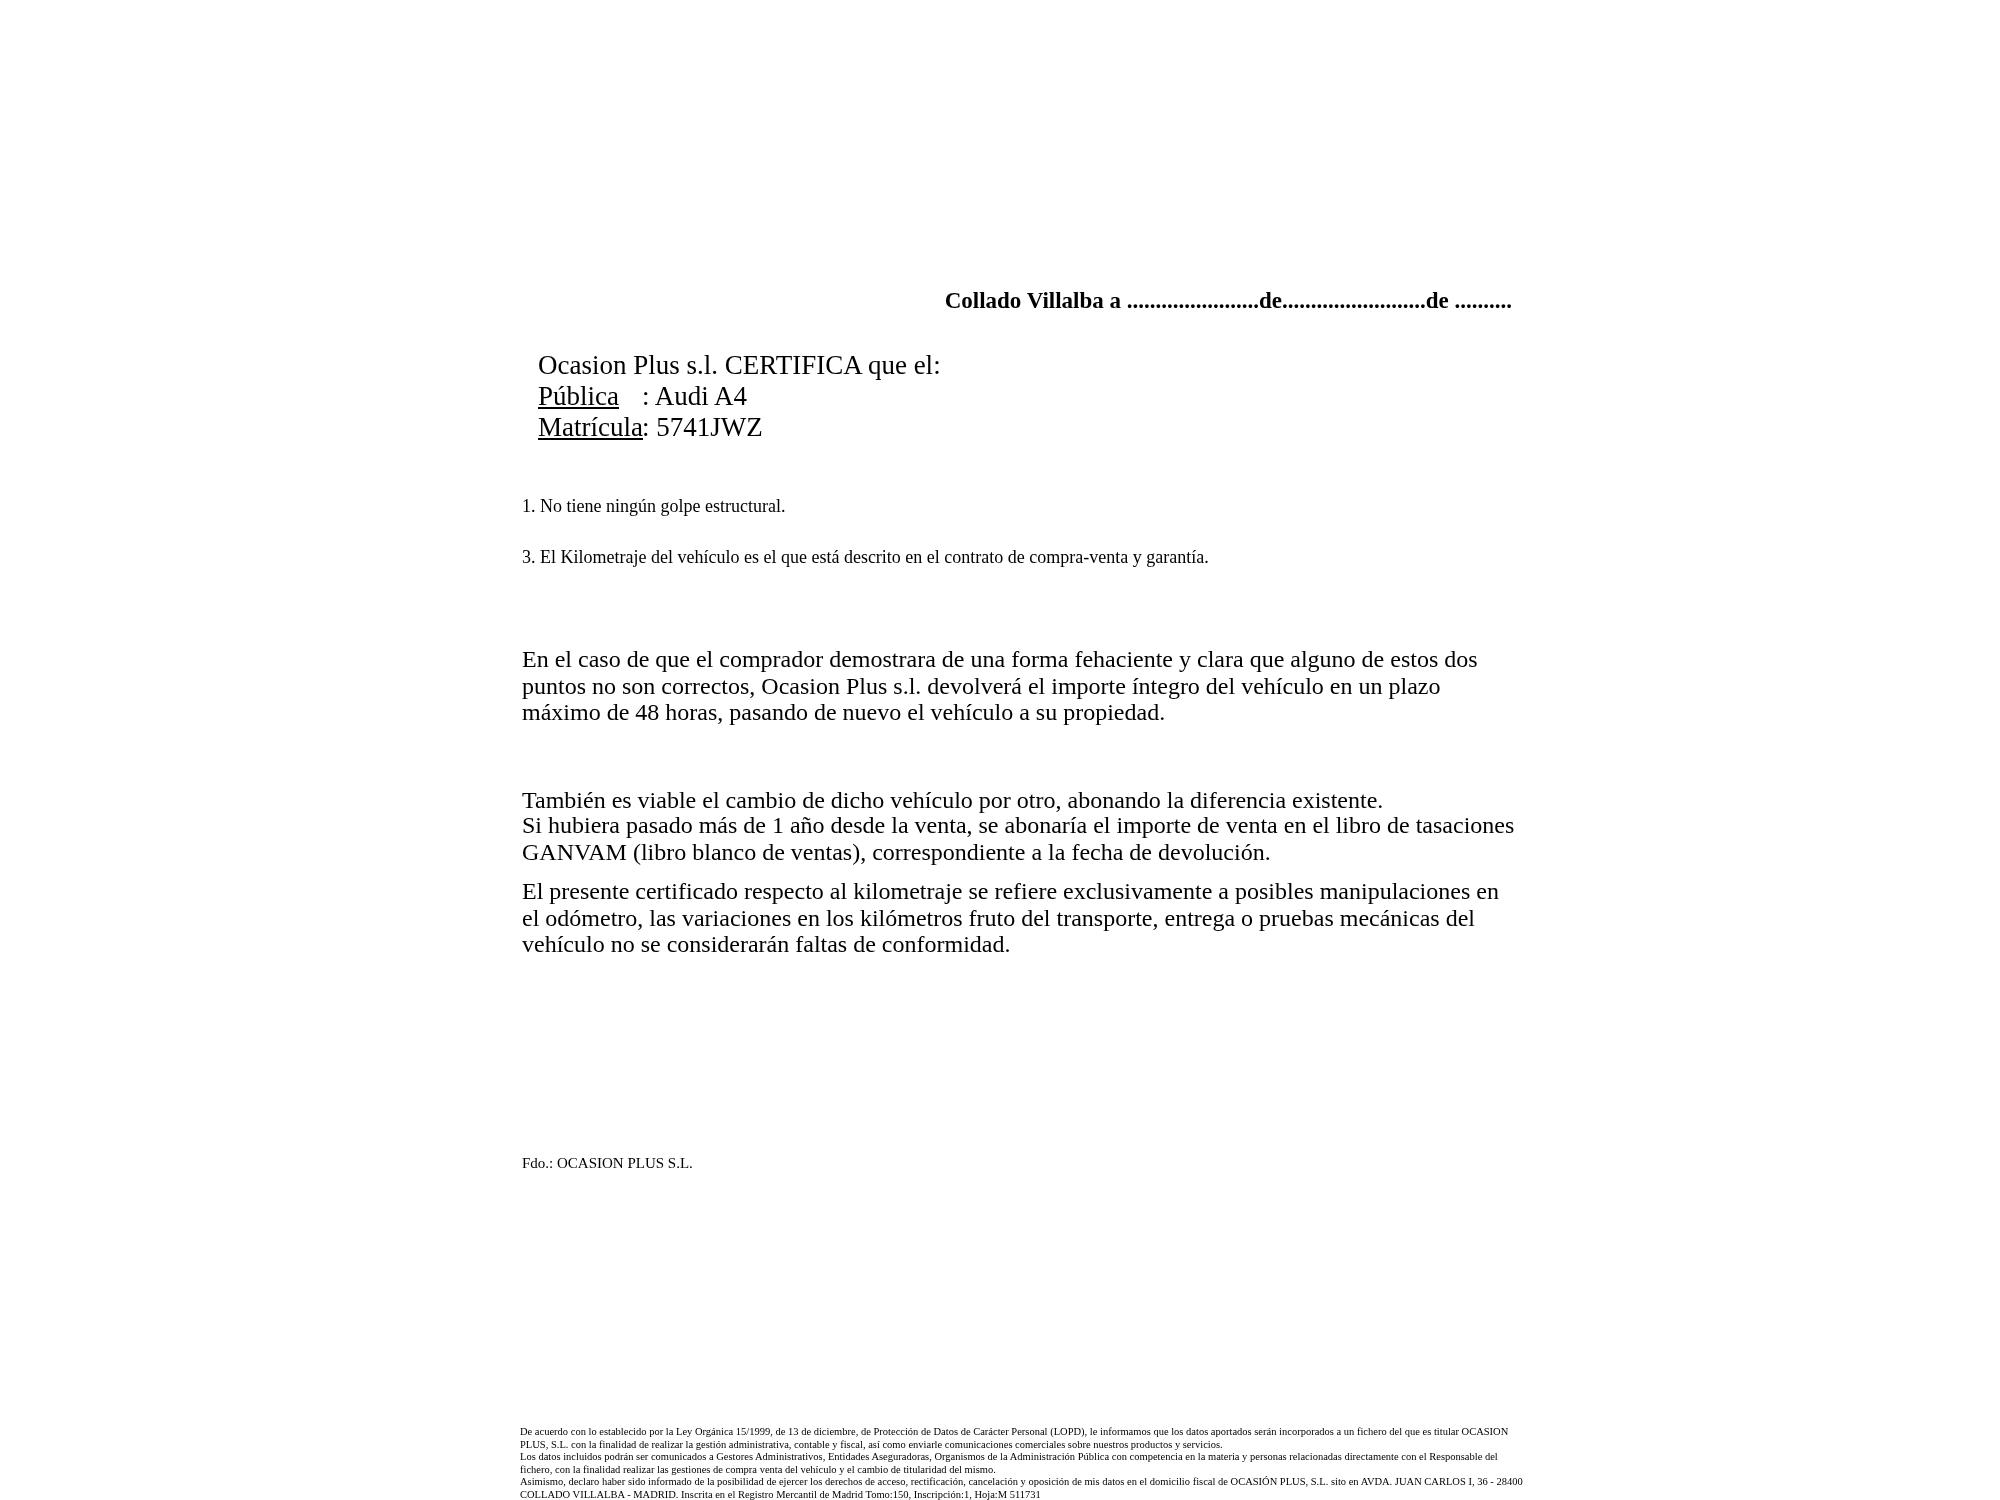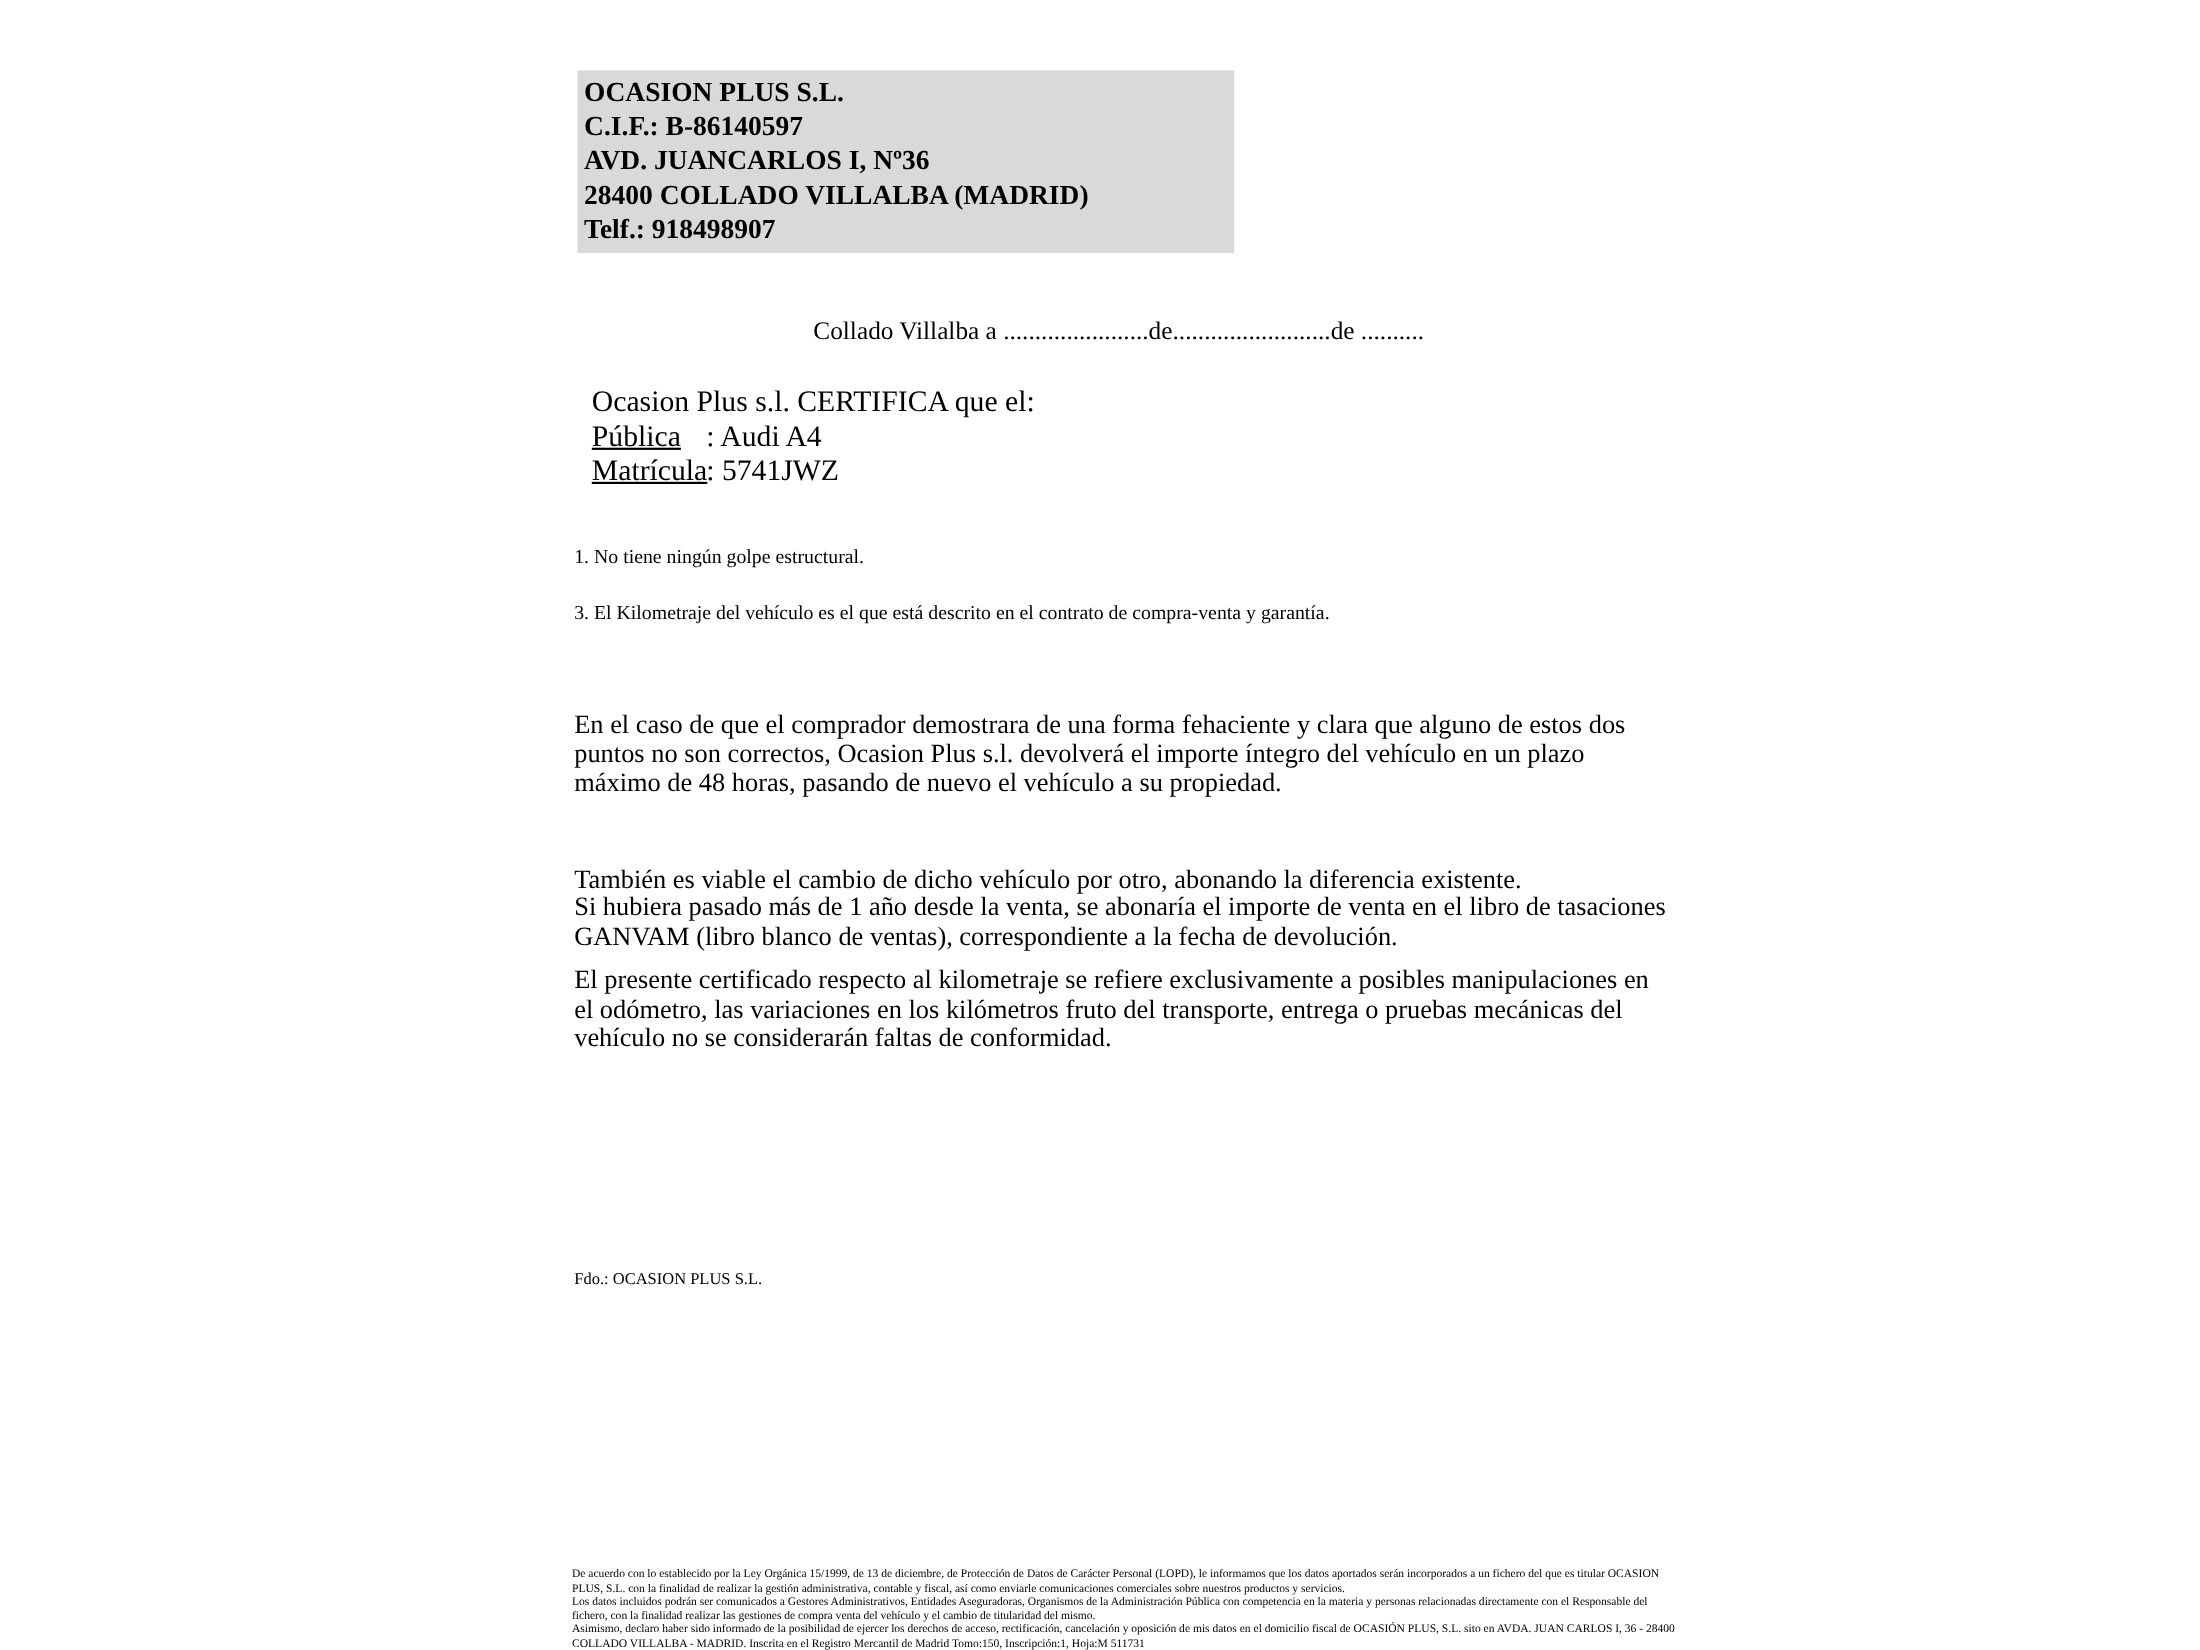--- a/index.html
+++ b/index.html
@@ -29,23 +29,24 @@
     font-weight: bold;
     font-size: 25px;
     line-height: 31px;
     white-space: nowrap;
   }
   .date-line {
     position: absolute;
     left: 522px;
     top: 288px;
     width: 990px;
-    text-align: center;
+    text-align: right;
     font-size: 23px;
     white-space: nowrap;
+    font-weight: bold;
   }
   .certifica {
     position: absolute;
     left: 538px;
     top: 350px;
     font-size: 27px;
     line-height: 31px;
   }
   .cert-row .lbl {
     display: inline-block;
@@ -85,27 +86,20 @@
     width: 1010px;
     font-size: 10.5px;
     line-height: 12.6px;
   }
 </style>
 </head>
 <body>
 
 <div class="page">
 
-  <div class="header-box" style="background: rgb(217, 217, 217);">
-    <div class="hline">OCASION PLUS S.L.</div>
-    <div class="hline">C.I.F.: B-86140597</div>
-    <div class="hline">AVD. JUANCARLOS I, Nº36</div>
-    <div class="hline">28400 COLLADO VILLALBA (MADRID)</div>
-    <div class="hline">Telf.: 918498907</div>
-  </div>
 
   <div class="date-line">Collado Villalba a .......................de.........................de ..........</div>
 
   <div class="certifica">
     <div>Ocasion Plus s.l. CERTIFICA que el:</div>
     <div class="cert-row">
       <span class="lbl">Pública</span><span>: Audi A4</span>
     </div>
     <div class="cert-row">
       <span class="lbl">Matrícula</span><span>: 5741JWZ</span>

